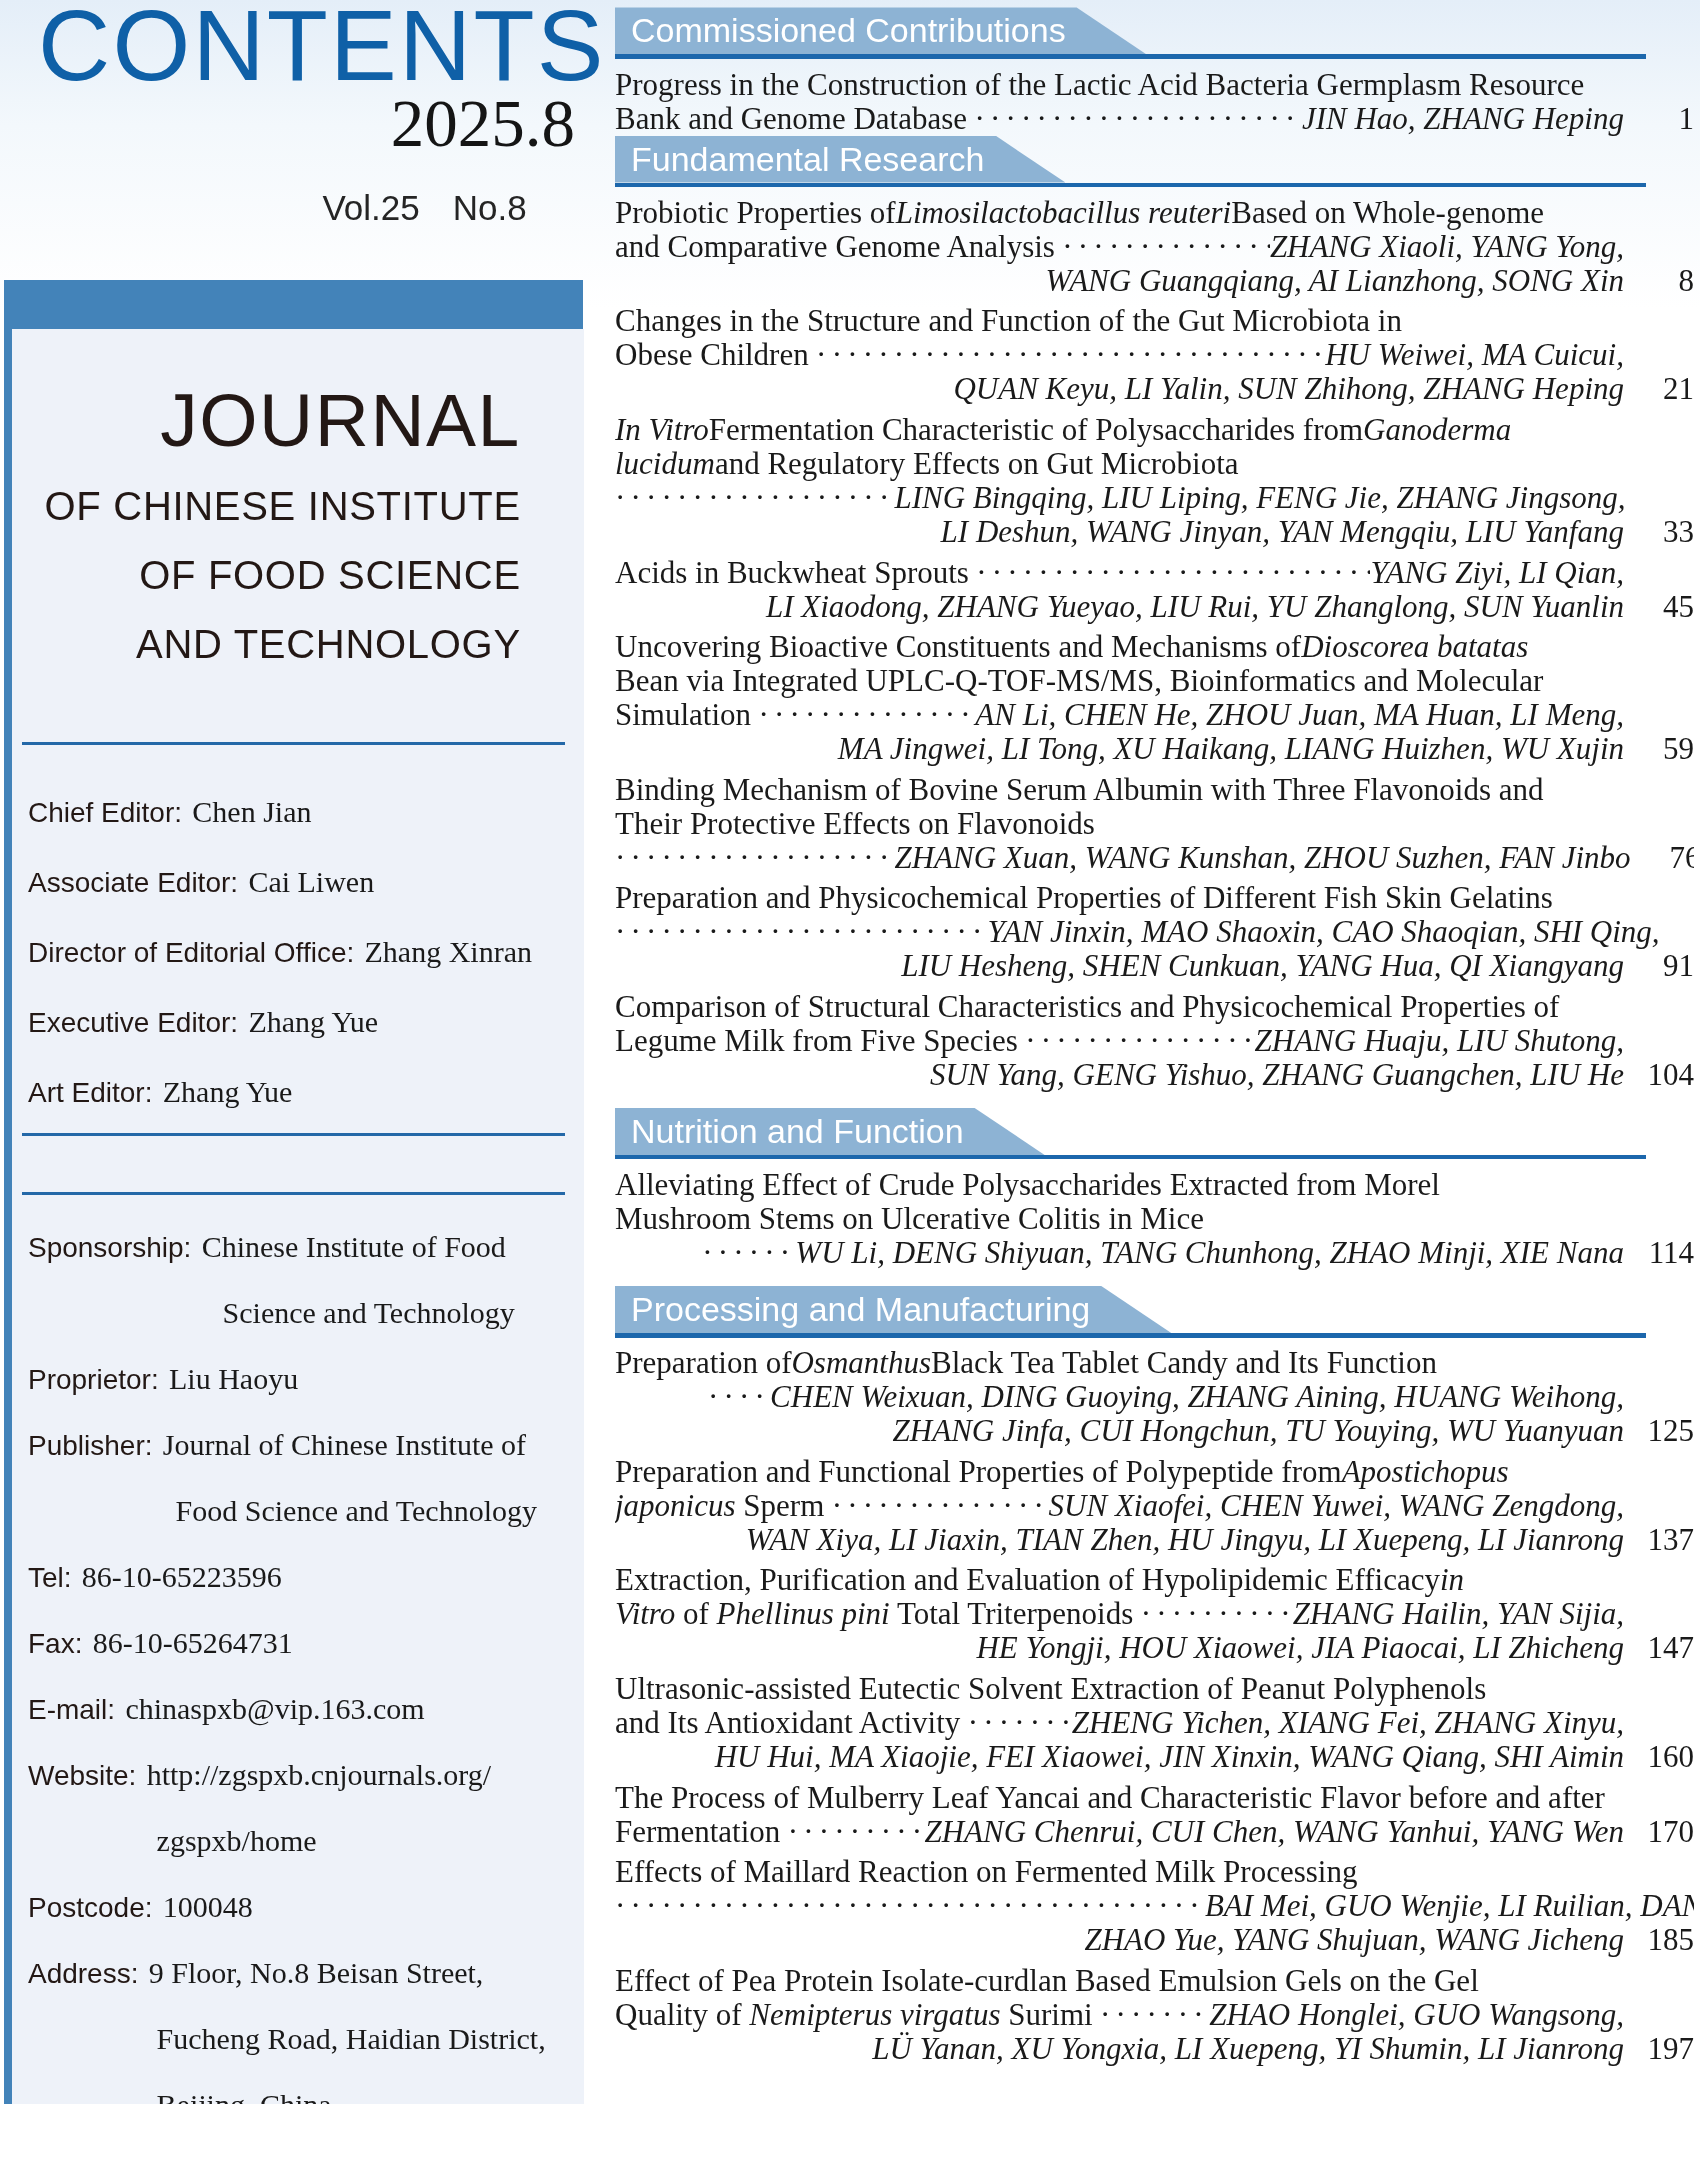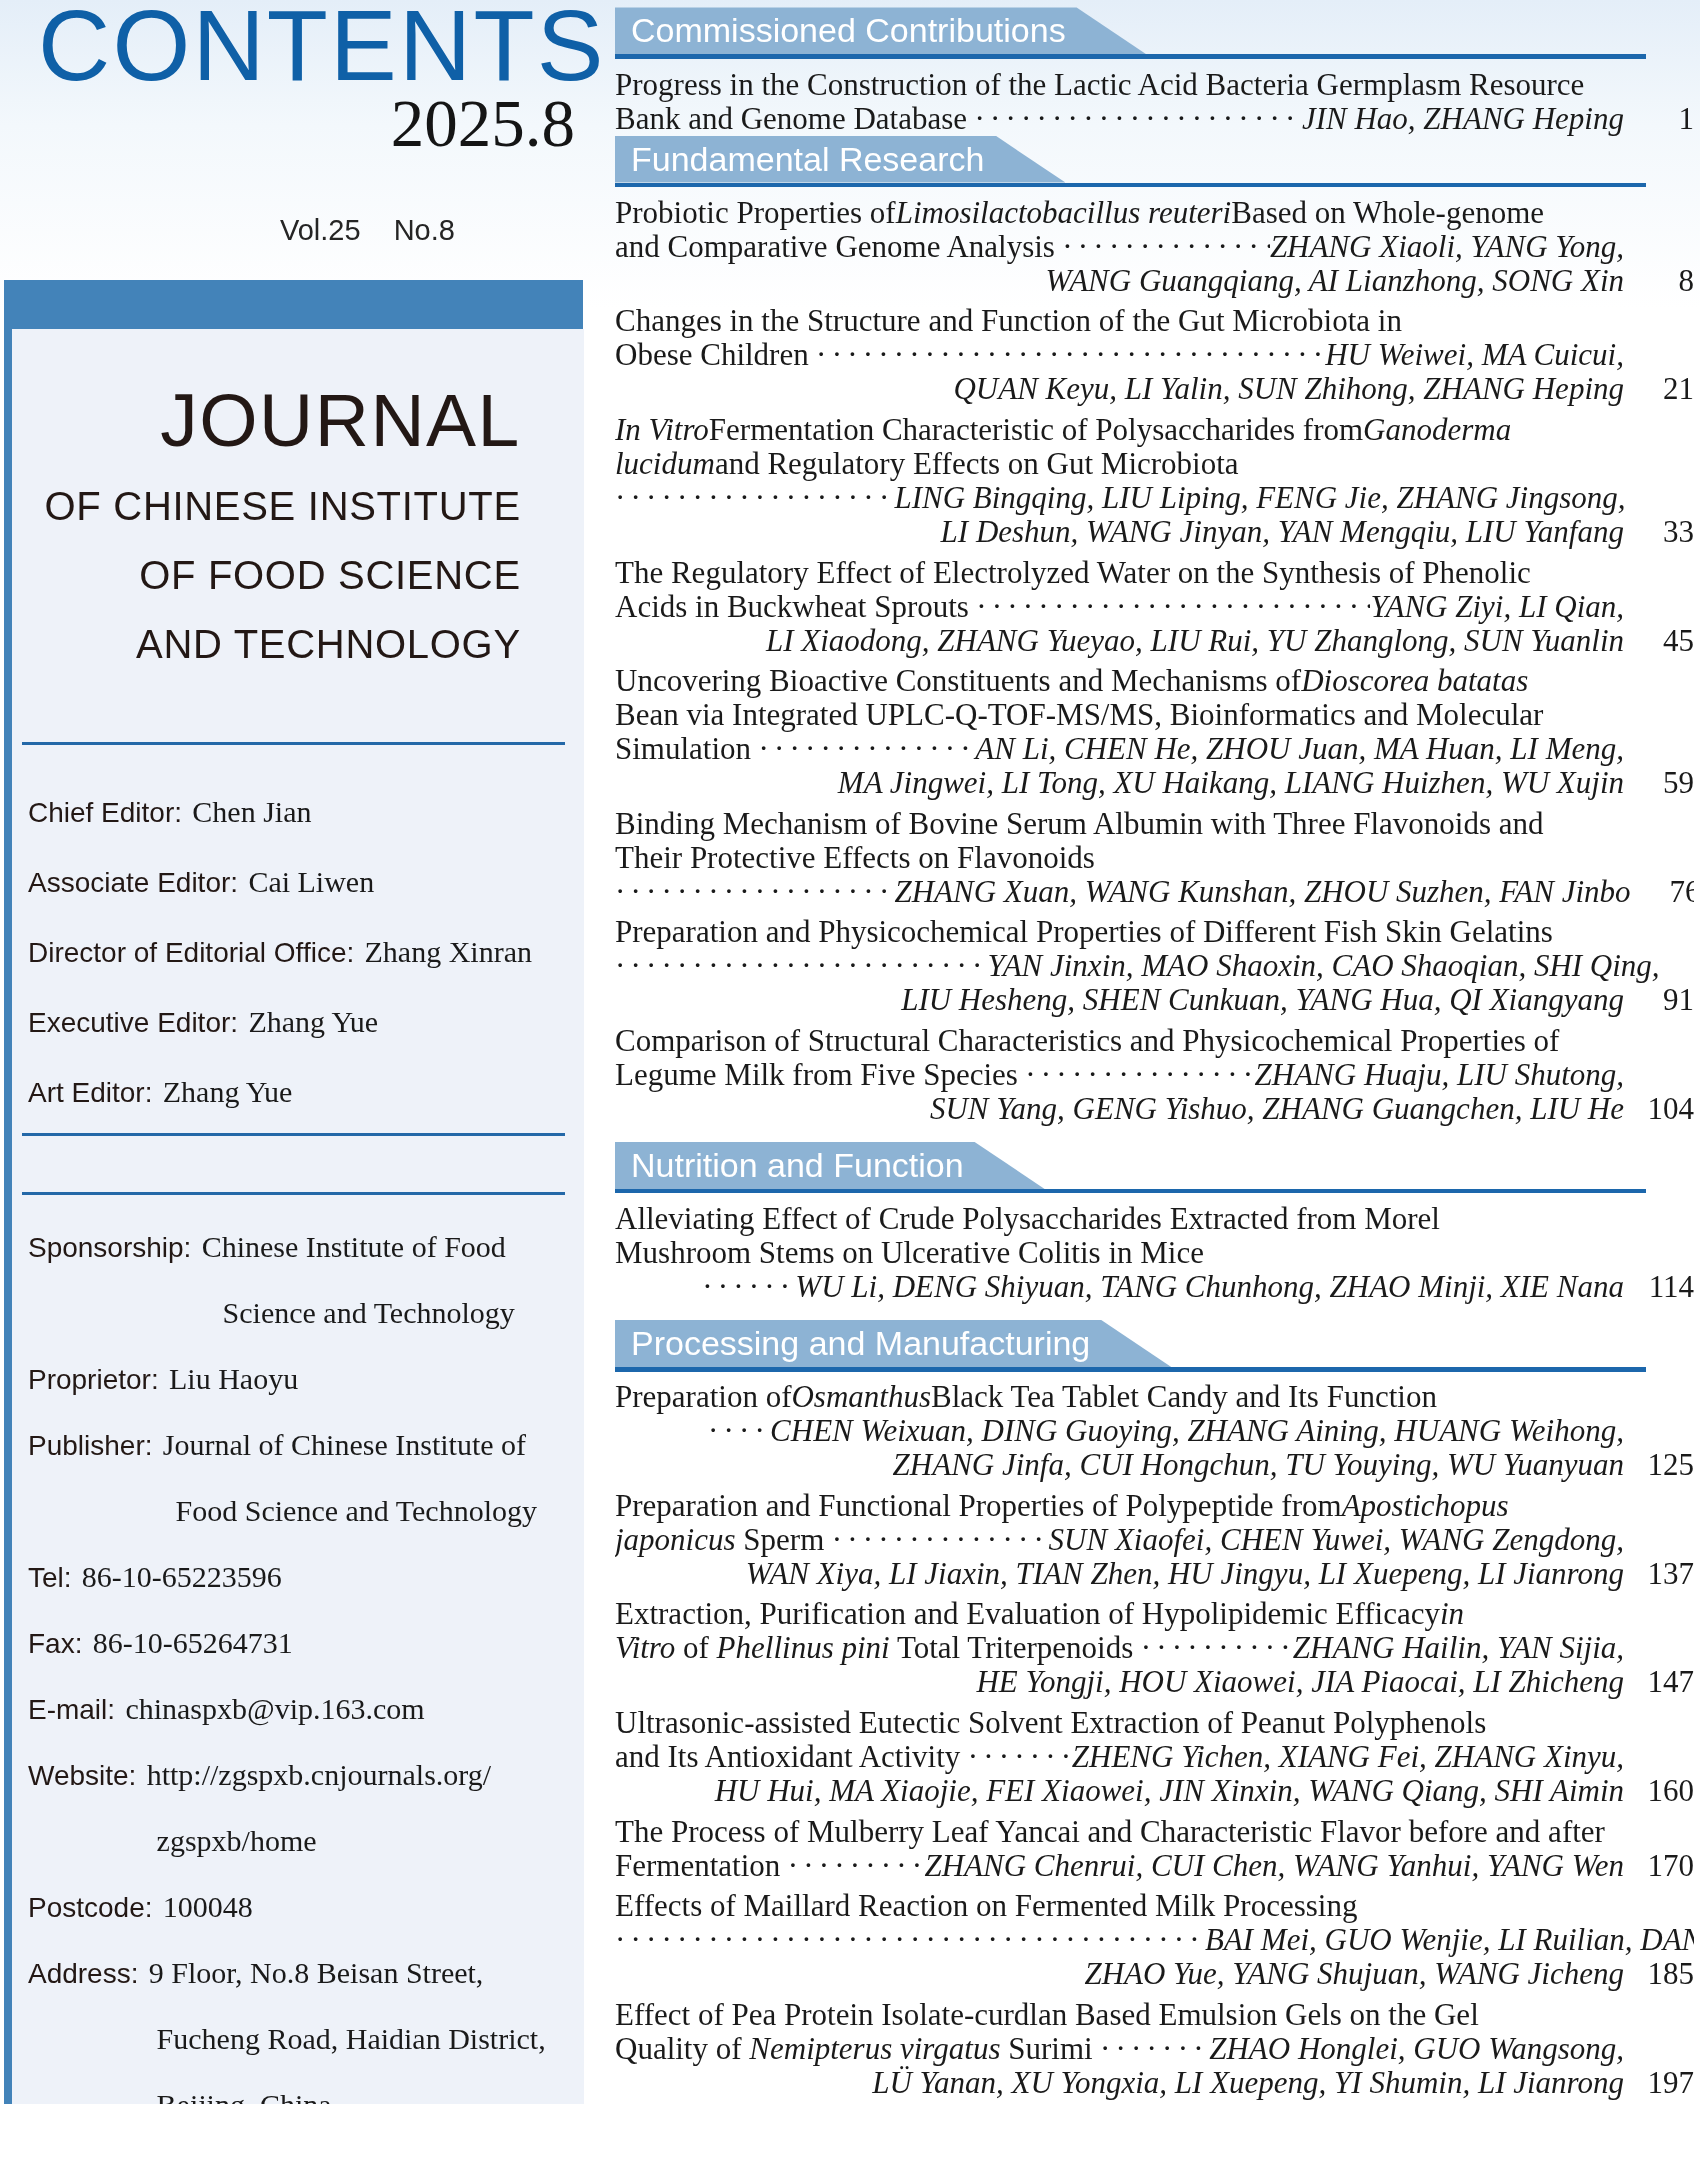--- a/index.html
+++ b/index.html
@@ -16,24 +16,24 @@
     position:absolute;left:38px;top:-10.3px;
     font-family:"Liberation Sans", sans-serif;
     font-size:100px;line-height:1.1;letter-spacing:2.2px;
     color:#0f60a7;white-space:nowrap;
   }
   .issue{
     position:absolute;left:280px;top:87px;width:295px;
     text-align:right;font-size:67px;line-height:1.1;color:#151515;
   }
   .volno{
-    position:absolute;left:280px;top:214px;width:289px;
-    text-align:left;
+    position:absolute;left:280px;top:188px;width:289px;
+    text-align:center;
     font-family:"Liberation Sans", sans-serif;
-    font-size:29px;color:#252525;white-space:nowrap;
+    font-size:35px;color:#252525;white-space:nowrap;
   }
   .volno .no-part{margin-left:33px;}
   
   .sidebar{
     position:absolute;left:4.4px;top:280px;width:579px;height:1892px;
     background:#4383b9;
   }
   .sb-inner{
     position:absolute;left:7.4px;top:49px;width:572px;height:1803px;
     background:#eef2f9;
@@ -219,23 +219,20 @@
               <span class="pg"></span>
             </div>
             <div class="line">
               <span class="fill"></span>
               <span class="s1">LI Deshun, WANG Jinyan, YAN Mengqiu, LIU Yanfang</span>
               <span class="pg">33</span>
             </div>
           </div>
           <div class="article">
             <div class="line">
-              <span class="s0">The Regulatory Effect of Electrolyzed Water on the Synthesis of Phenolic</span>
-            </div>
-            <div class="line">
               <span class="pre"><span class="s0">Acids in Buckwheat Sprouts</span></span>
               <span class="lead">································································································································································</span>
               <span class="post"><span class="s1">YANG Ziyi, LI Qian,</span></span>
               <span class="pg"></span>
             </div>
             <div class="line">
               <span class="fill"></span>
               <span class="s1">LI Xiaodong, ZHANG Yueyao, LIU Rui, YU Zhanglong, SUN Yuanlin</span>
               <span class="pg">45</span>
             </div>

